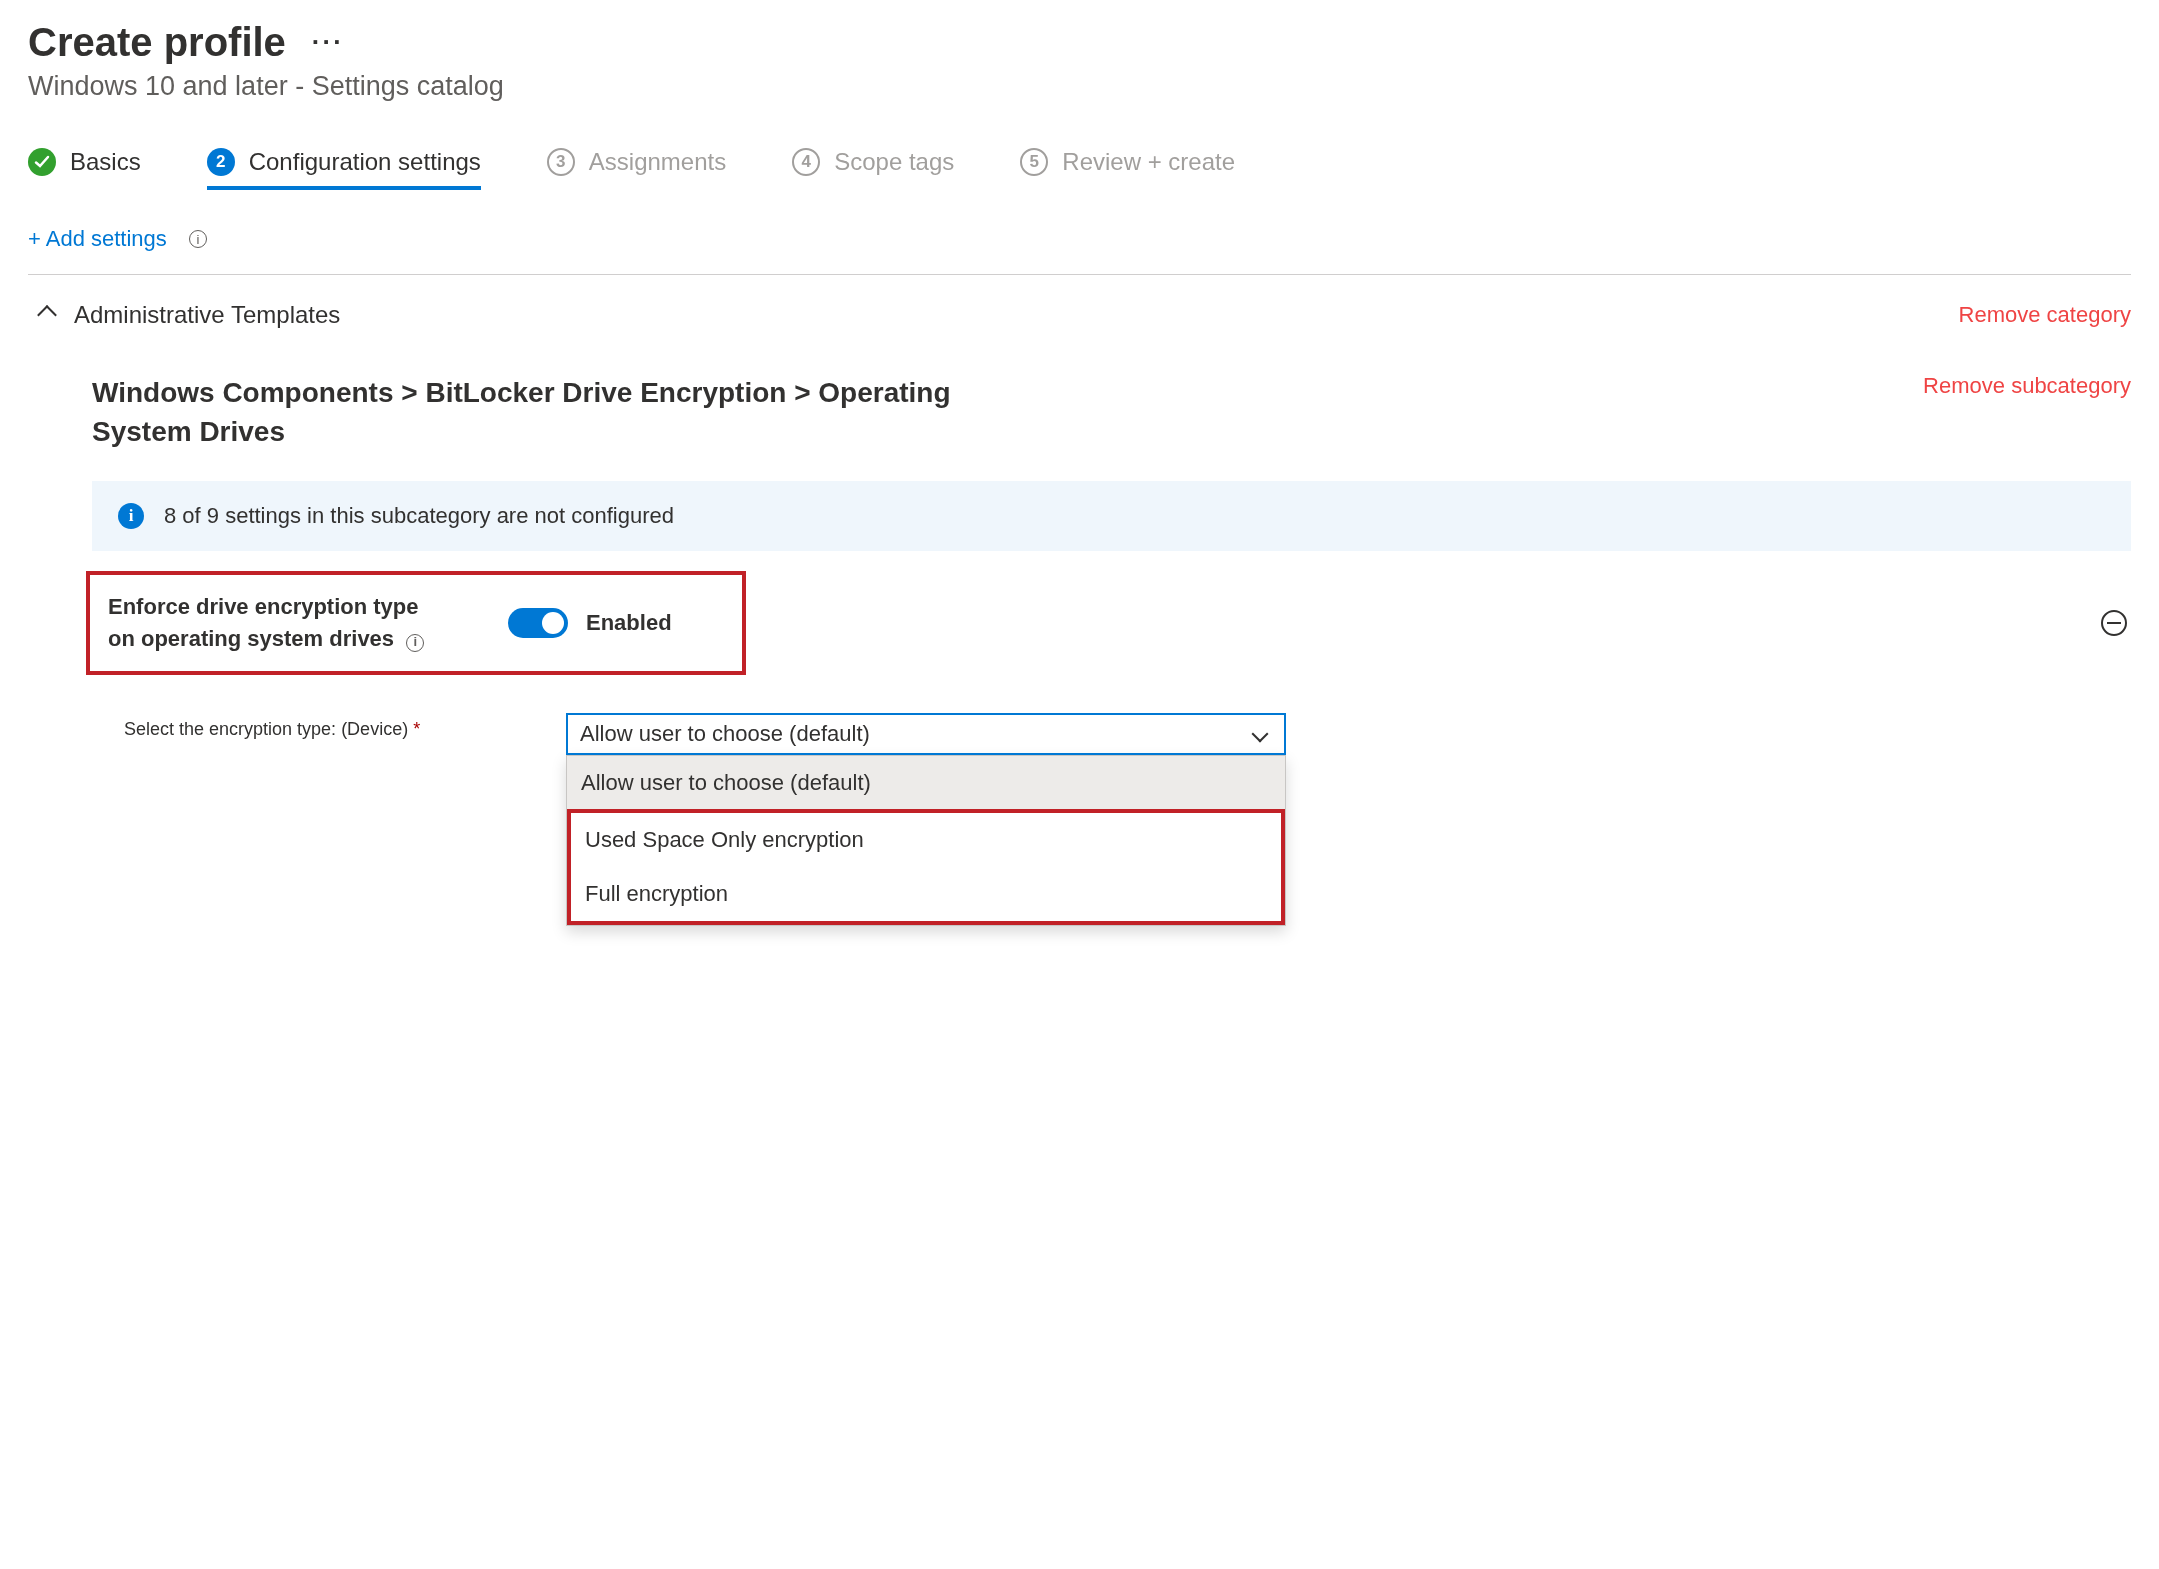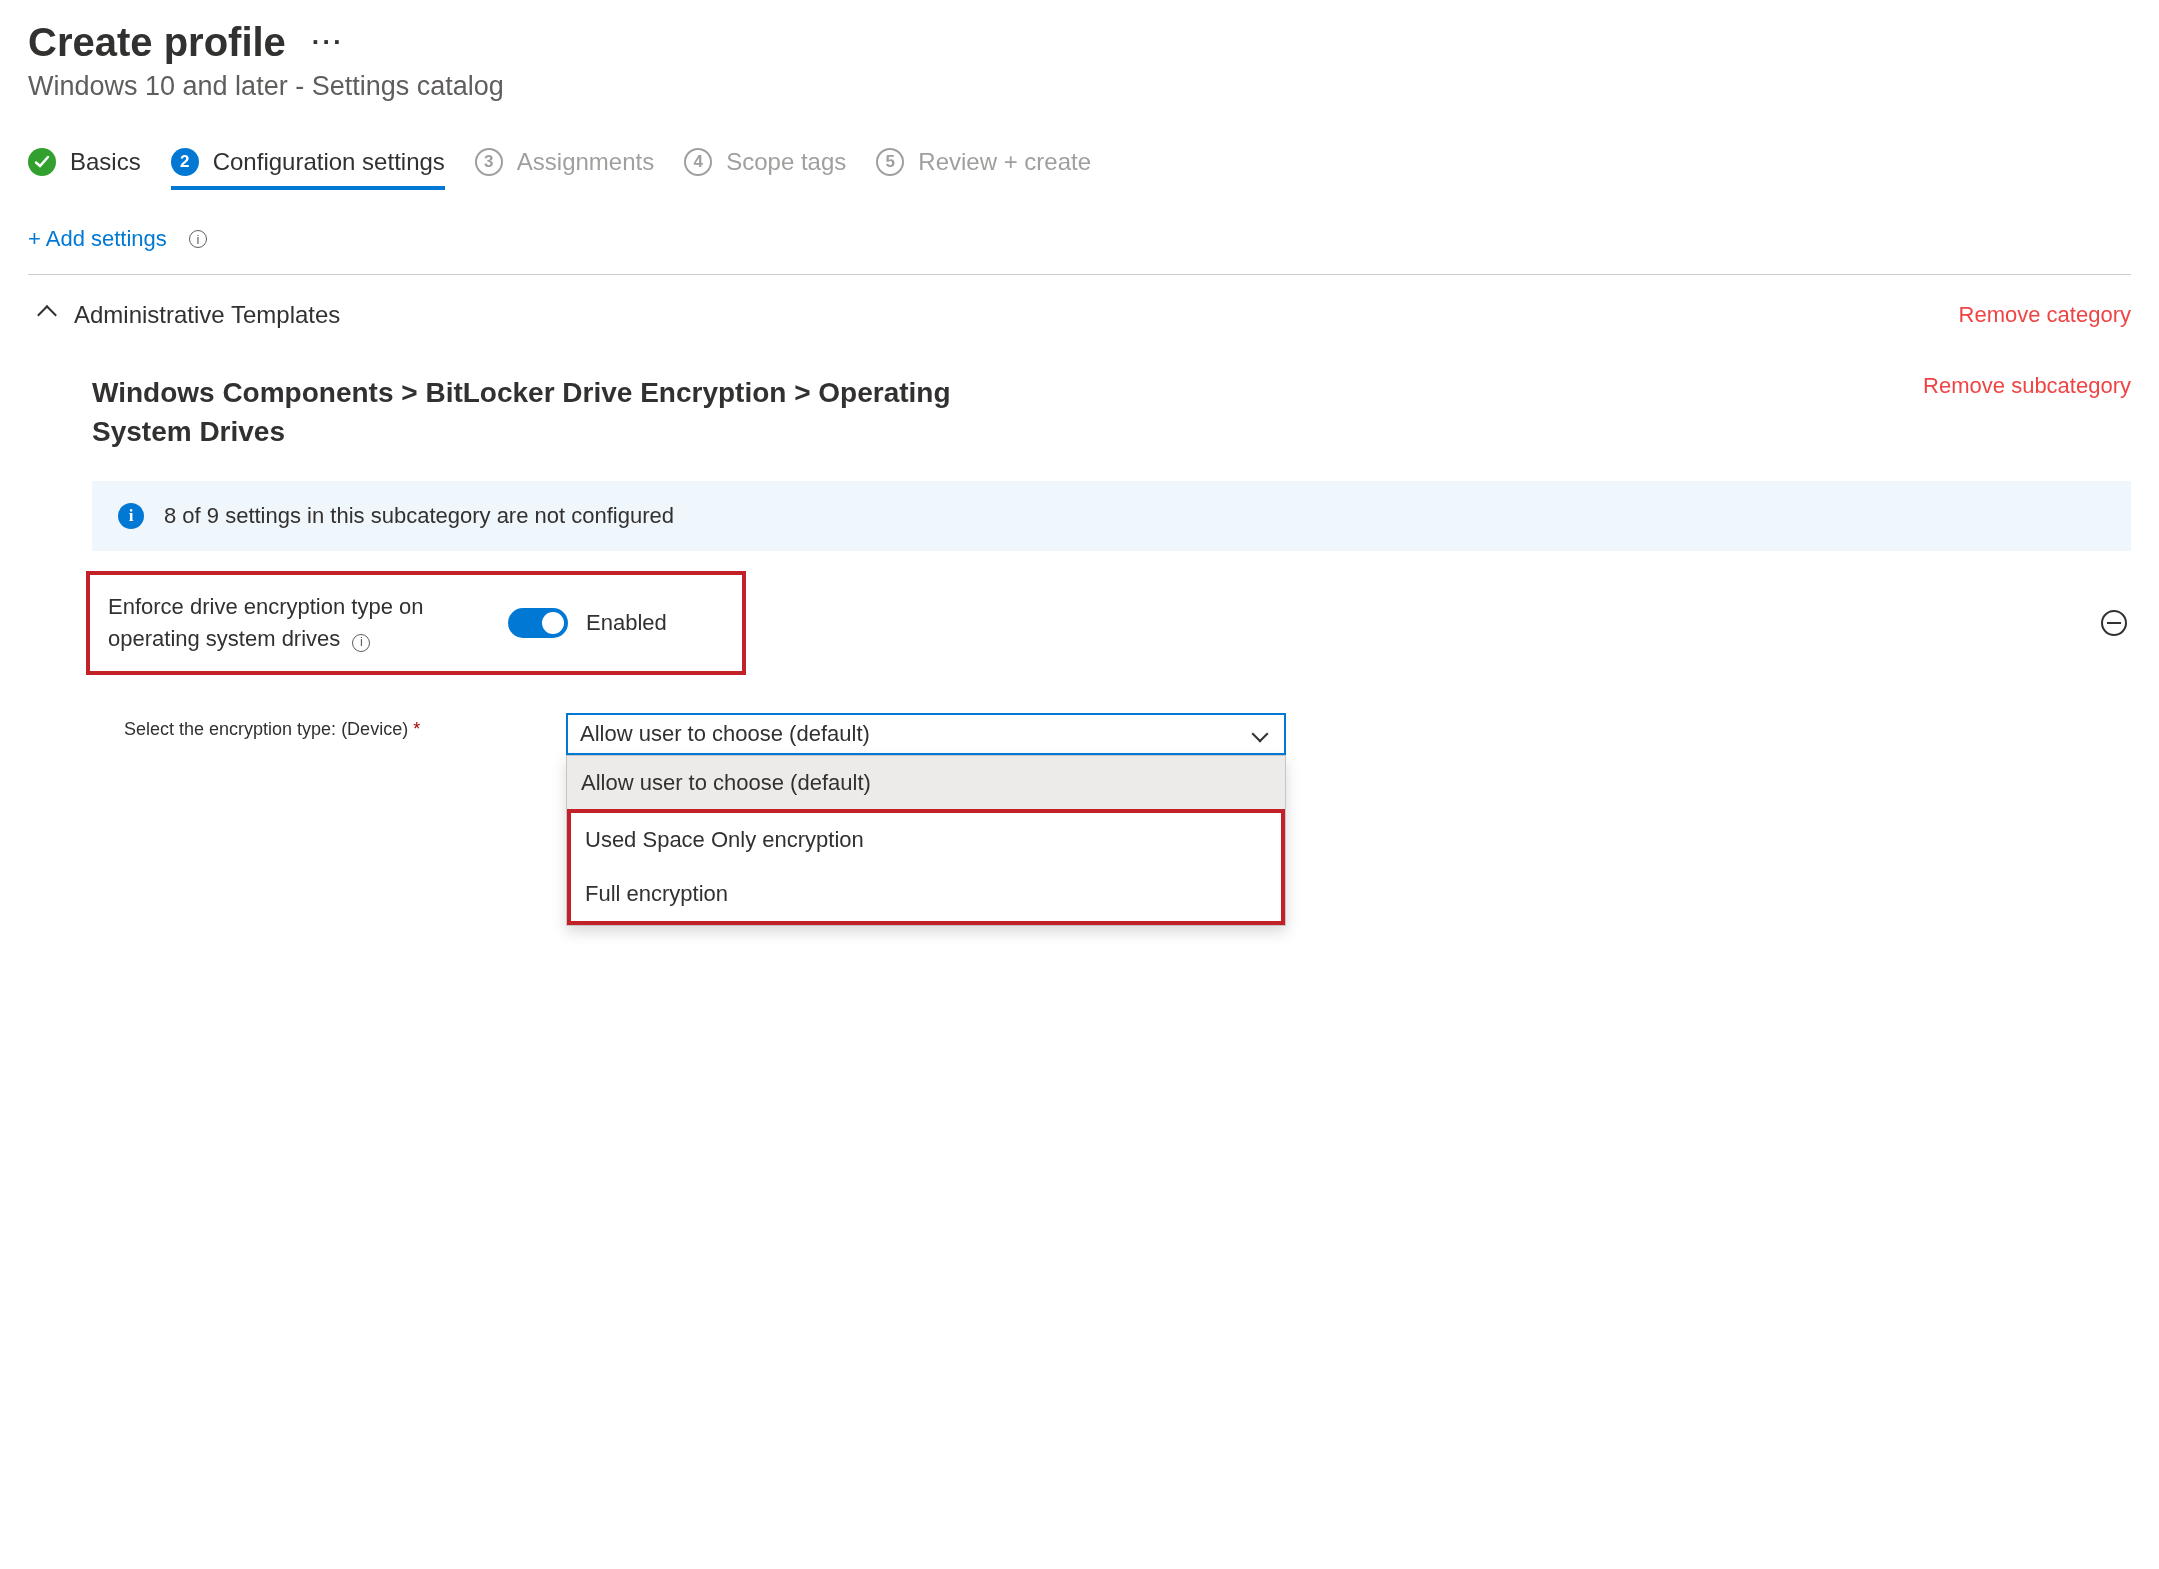--- a/index.html
+++ b/index.html
@@ -20,21 +20,21 @@
     gap: 26px;
   }
   .dots { font-size: 26px; letter-spacing: 2px; color: #323130; cursor: pointer; }
   .subtitle {
     font-size: 27px;
     color: #605e5c;
     margin-bottom: 46px;
   }
   .steps {
     display: flex;
-    gap: 30px;
+    gap: 66px;
     align-items: flex-start;
     margin-bottom: 40px;
   }
   .step {
     display: flex;
     align-items: center;
     gap: 14px;
     padding-bottom: 10px;
     cursor: pointer;
   }
@@ -147,20 +147,21 @@
     font-size: 17px;
     font-family: Georgia, serif;
   }
 
   .setting-row {
     margin-left: 58px;
     display: flex;
     align-items: center;
     gap: 18px;
     position: relative;
+    font-weight: bold;
   }
   .red-box {
     border: 4px solid #c12127;
     padding: 16px 18px;
     display: flex;
     align-items: center;
     gap: 60px;
     width: 660px;
   }
   .setting-label { font-size: 22px; max-width: 340px; line-height: 1.45; }

